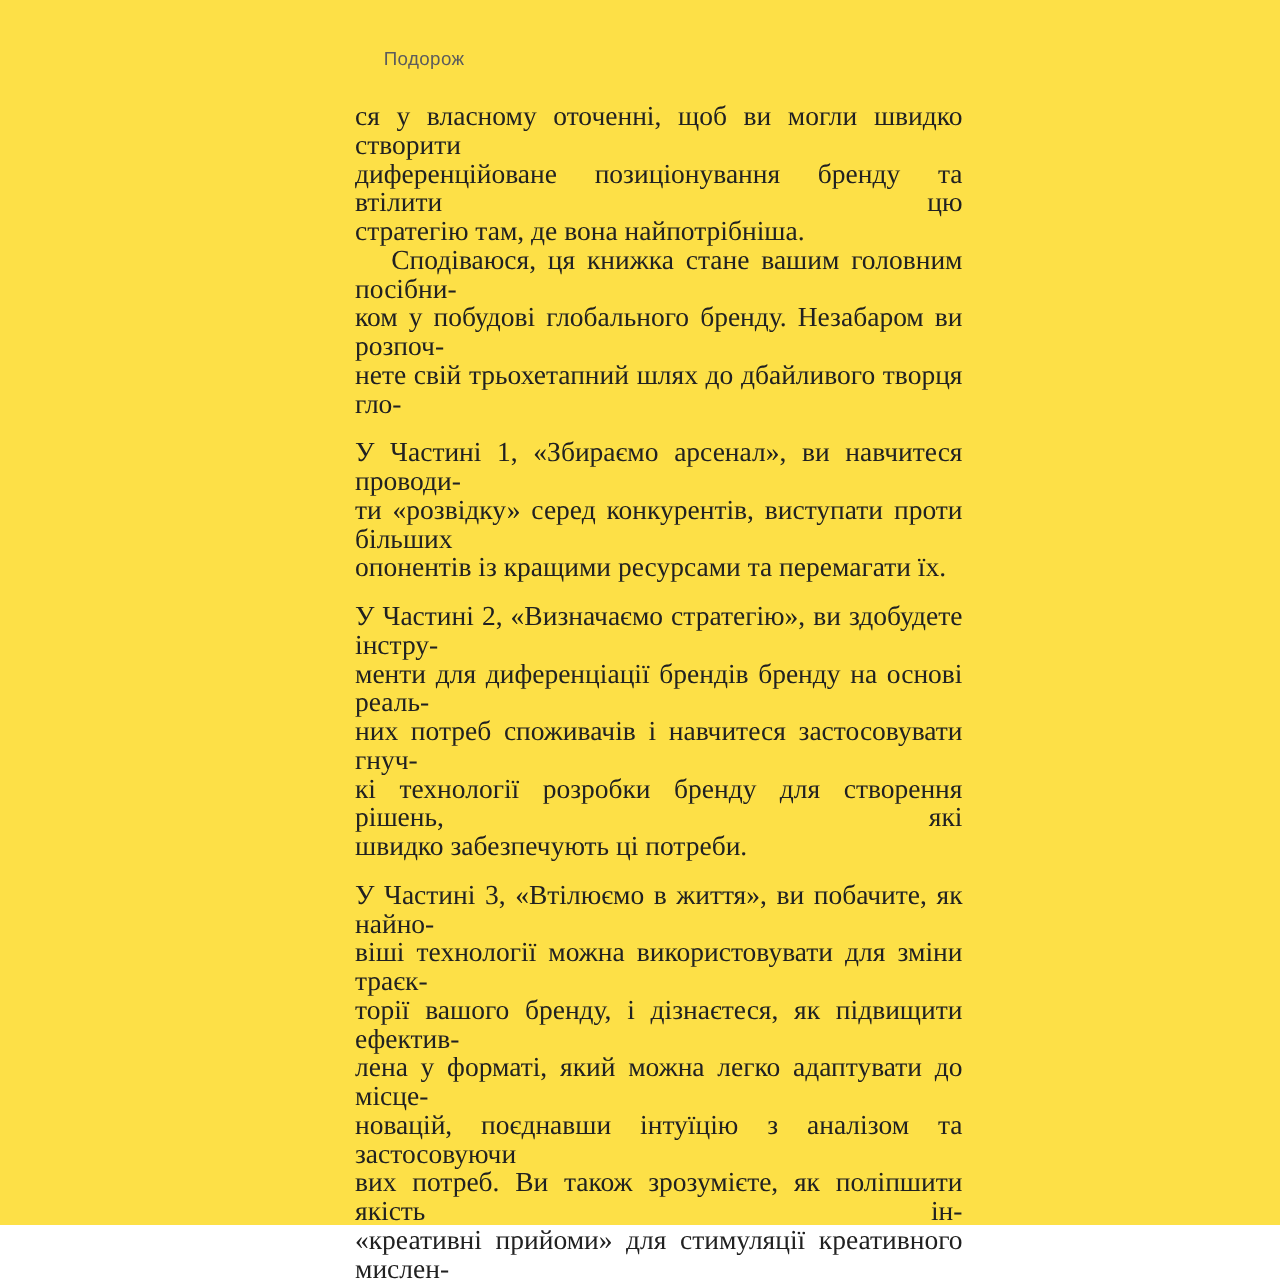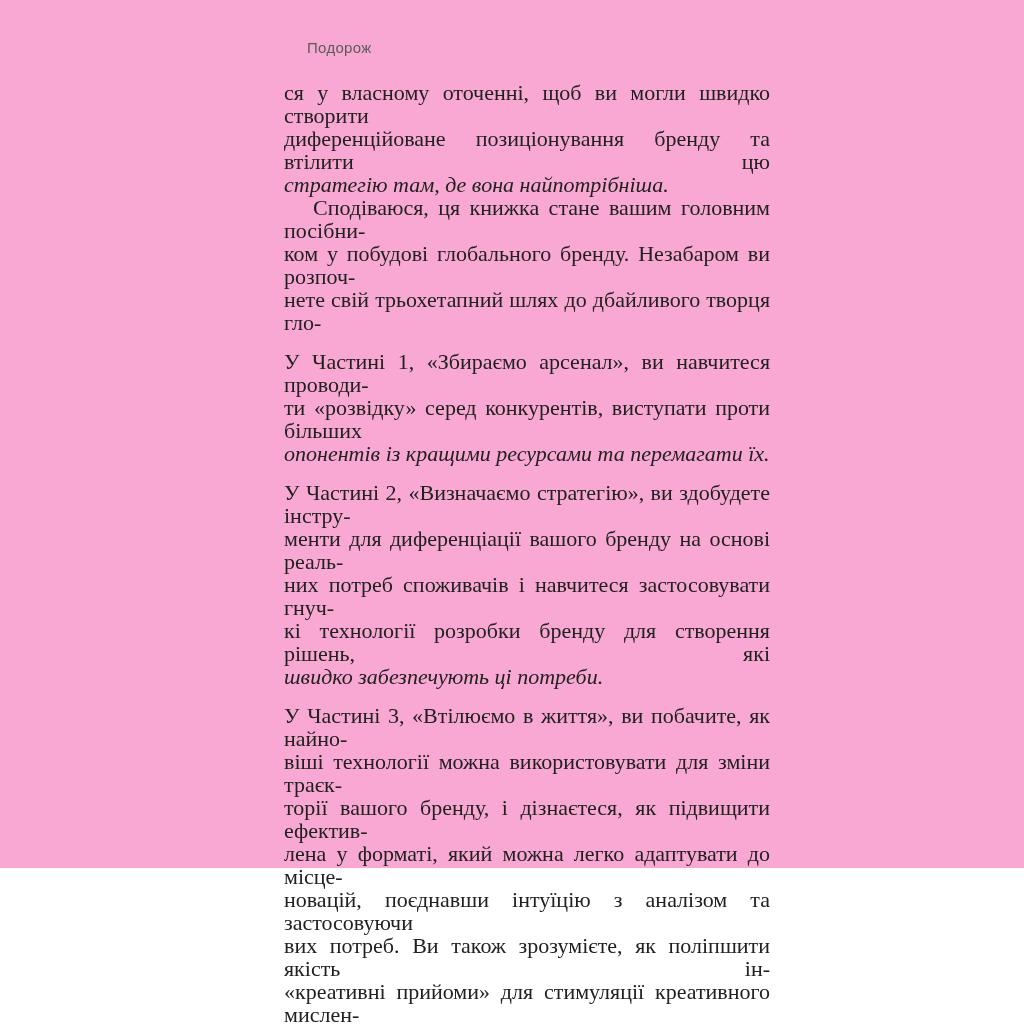--- a/index.html
+++ b/index.html
@@ -8,22 +8,22 @@
   }
   body {
     width: 1024px;
     height: 1024px;
     background: #ffffff;
     overflow: hidden;
   }
   .page {
     position: relative;
     width: 1024px;
-    height: 868px;
-    background: #f9a8d4;
+    height: 980px;
+    background: #fde047;
   }
   .running-head {
     position: absolute;
     left: 307px;
     top: 40px;
     font-family: "Liberation Sans", sans-serif;
     font-size: 15px;
     line-height: 16px;
     color: #5c5c5c;
     letter-spacing: 0.3px;
@@ -48,21 +48,20 @@
   .line {
     display: block;
     text-align: justify;
     -moz-text-align-last: justify;
     text-align-last: justify;
     white-space: normal;
   }
   .line.last {
     -moz-text-align-last: left;
     text-align-last: left;
-    font-style: italic;
   }
   .line.indent {
     text-indent: 29px;
   }
 </style>
 </head>
 <body>
 
 <div class="page">
 
@@ -83,21 +82,21 @@
     </p>
 
     <p class="para gap">
       <span class="line">У Частині 1, «Збираємо арсенал», ви навчитеся проводи-</span>
       <span class="line">ти «розвідку» серед конкурентів, виступати проти більших</span>
       <span class="line last">опонентів із кращими ресурсами та перемагати їх.</span>
     </p>
 
     <p class="para gap">
       <span class="line">У Частині 2, «Визначаємо стратегію», ви здобудете інстру-</span>
-      <span class="line">менти для диференціації вашого бренду на основі реаль-</span>
+      <span class="line">менти для диференціації брендів бренду на основі реаль-</span>
       <span class="line">них потреб споживачів і навчитеся застосовувати гнуч-</span>
       <span class="line">кі технології розробки бренду для створення рішень, які</span>
       <span class="line last">швидко забезпечують ці потреби.</span>
     </p>
 
     <p class="para gap">
       <span class="line">У Частині 3, «Втілюємо в життя», ви побачите, як найно-</span>
       <span class="line">віші технології можна використовувати для зміни траєк-</span>
       <span class="line">торії вашого бренду, і дізнаєтеся, як підвищити ефектив-</span>
       <span class="line">лена у форматі, який можна легко адаптувати до місце-</span>

